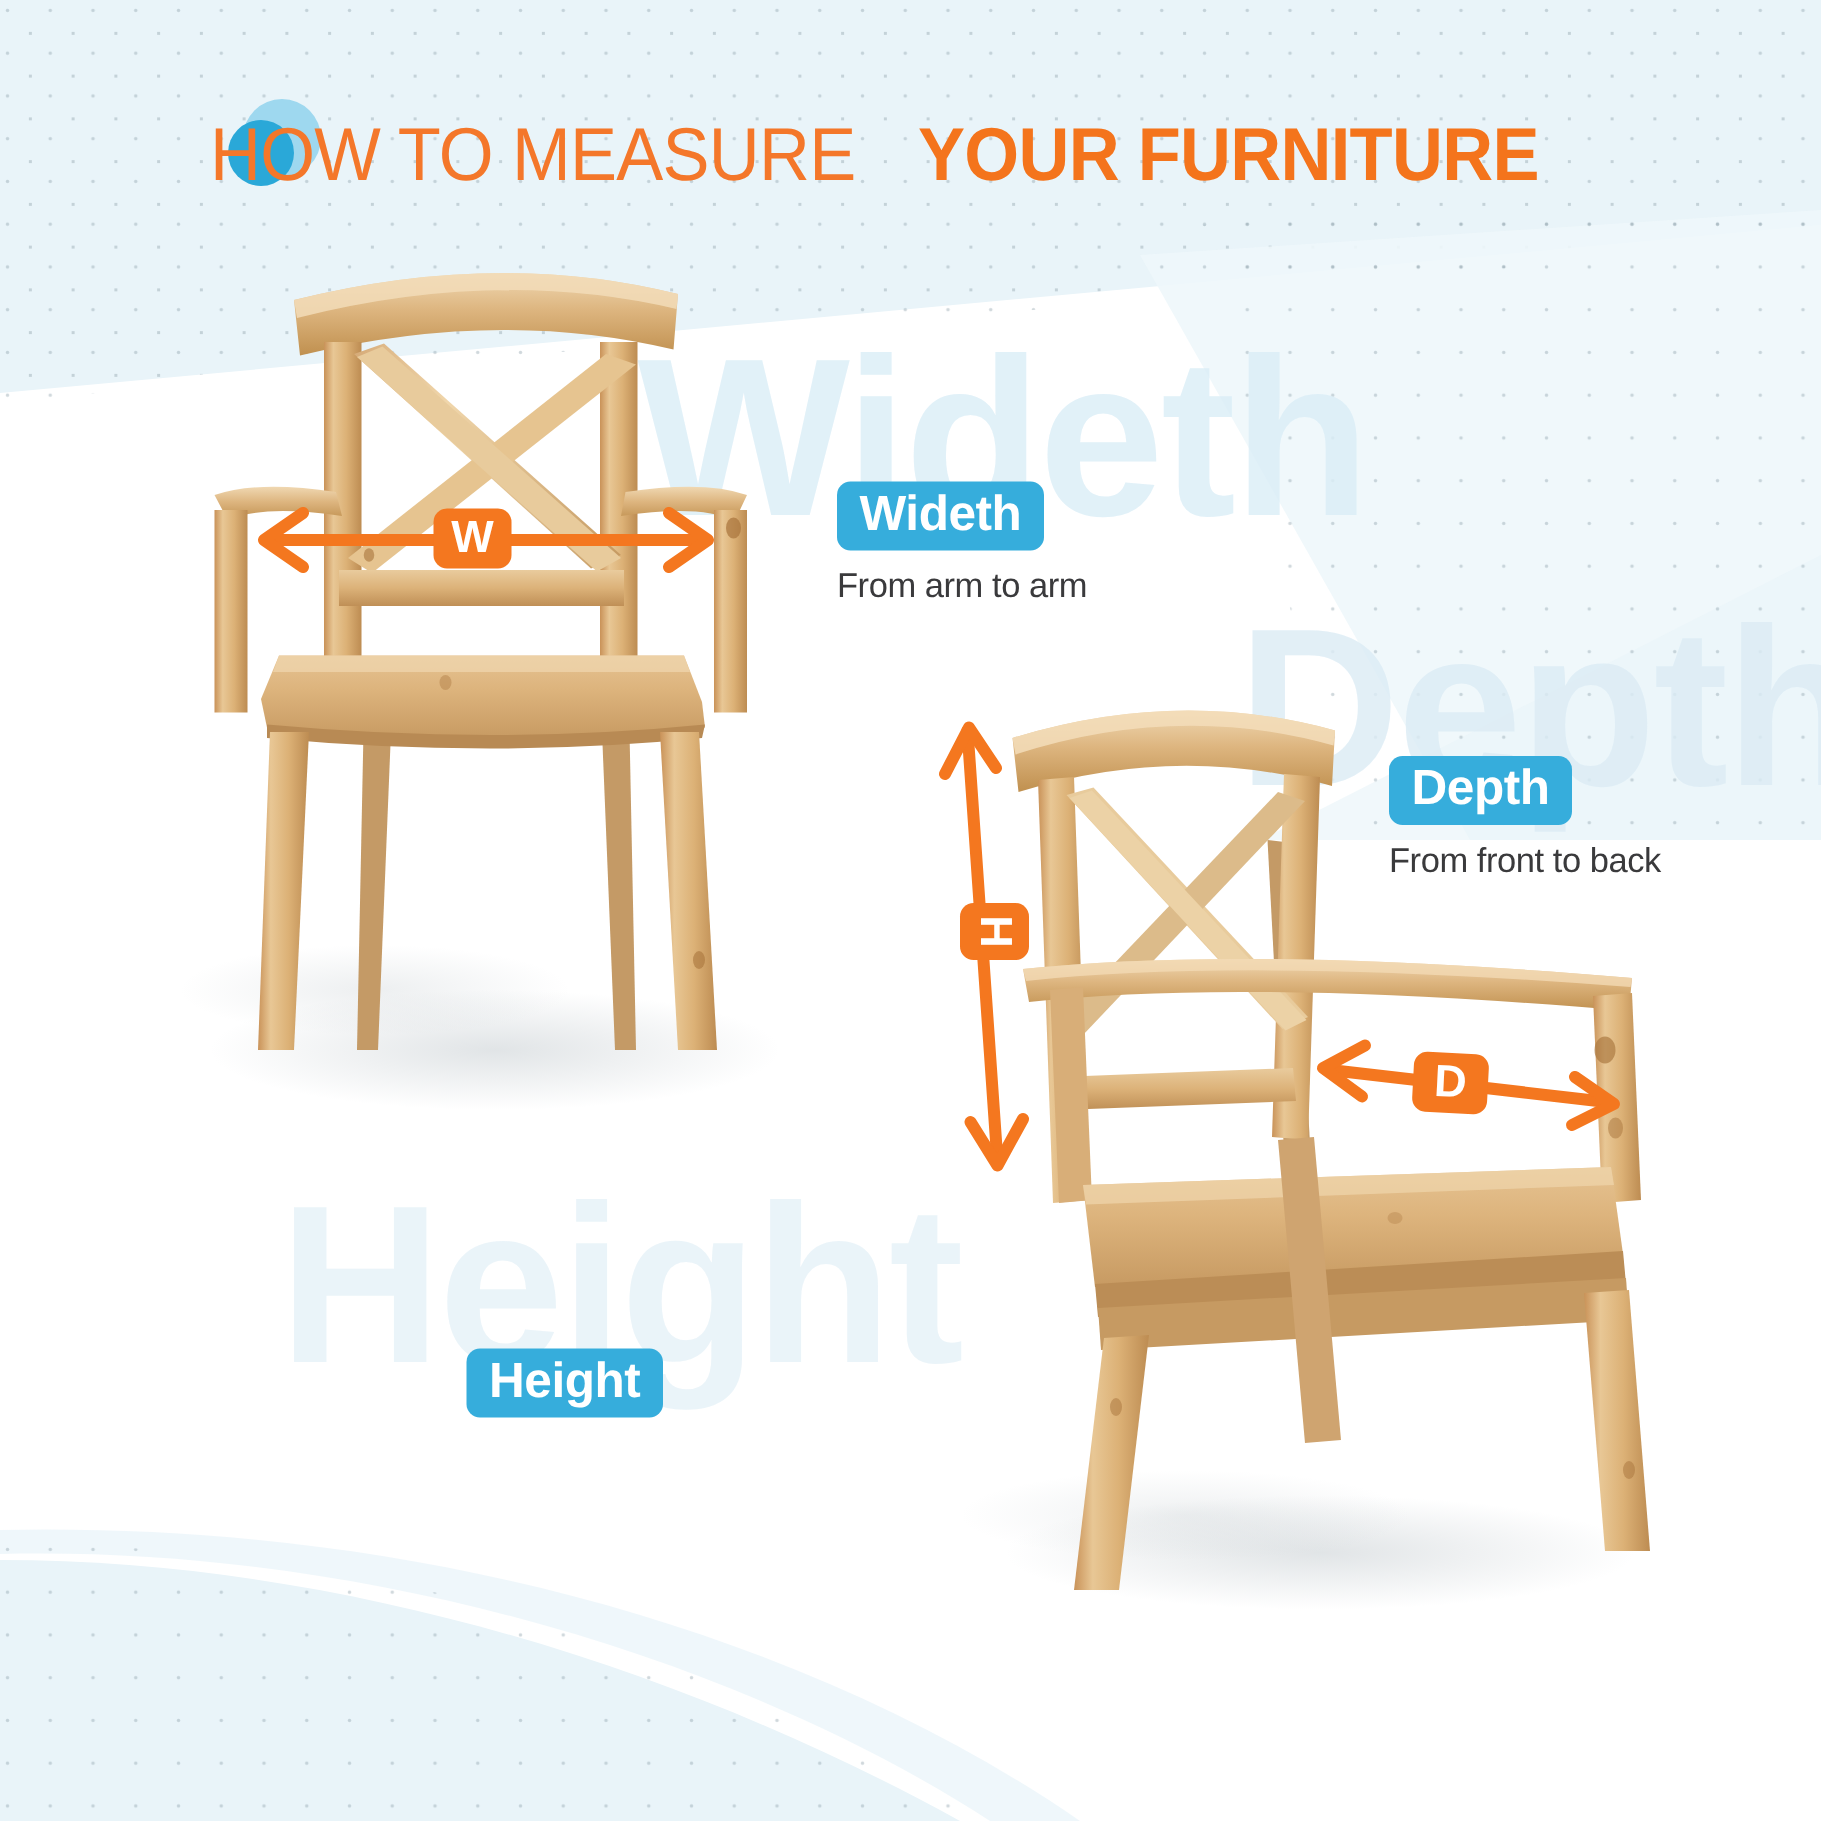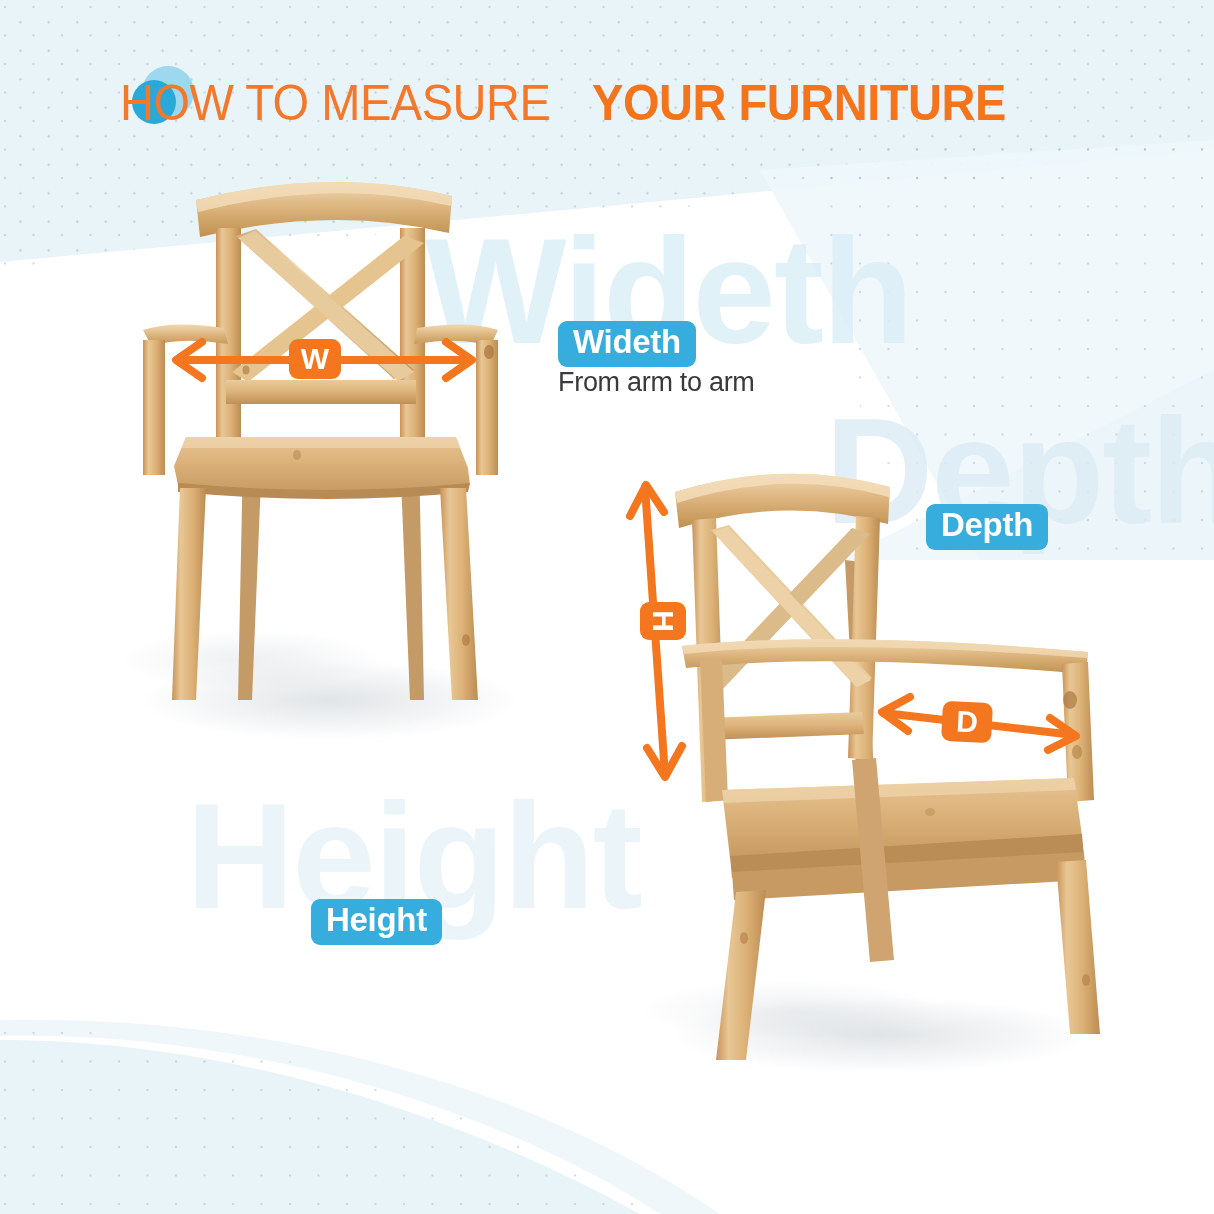--- a/index.html
+++ b/index.html
@@ -33,21 +33,21 @@
     left:425px;top:205px;font-size:150px;color:#dbeef7;opacity:.82;
   }
   .wm-depth{
     left:825px;top:385px;font-size:150px;color:#dcecf5;opacity:.80;
   }
   .wm-height{
     left:186px;top:770px;font-size:150px;color:#e3f0f7;opacity:.72;
   }
 
   
-  .title-wrap{position:absolute;left:120px;top:74px;height:58px;display:flex;align-items:center;}
+  .title-wrap{position:absolute;left:140px;top:74px;height:58px;display:flex;align-items:center;}
   .title-circles{position:absolute;left:8px;top:-10px;width:70px;height:70px;}
   .circ-lg{position:absolute;left:14px;top:2px;width:52px;height:52px;border-radius:50%;background:#9ed8ef;}
   .circ-sm{position:absolute;left:4px;top:16px;width:44px;height:44px;border-radius:50%;background:#2aa8d8;}
   .title-text{position:relative;z-index:3;display:flex;align-items:baseline;white-space:nowrap;}
   .t-light{
     font-size:50px;color:#F4772A;font-weight:400;
     letter-spacing:-.5px;
     transform:scaleX(.94);transform-origin:left center;
     font-family:"Liberation Sans Narrow","Liberation Sans",sans-serif;
   }
@@ -65,21 +65,22 @@
     color:#ffffff;
     font-weight:bold;
     font-size:33px;
     border-radius:9px;
     padding:4px 15px 7px 15px;
     letter-spacing:-.3px;
     line-height:1.05;
   }
   .caption{
     display:block;
-    font-size:27px;
+    margin-top:10px;
+    font-size:23px;
     color:#3a3a3c;
     letter-spacing:-.3px;
     white-space:nowrap;
   }
   .lbl-wideth{left:558px;top:321px;}
   .lbl-depth{left:926px;top:504px;}
   .lbl-height{left:311px;top:899px;}
 
   
   .mark{
@@ -313,19 +314,20 @@
     </div>
   </div>
 
   <div class="label-block lbl-wideth">
     <span class="badge">Wideth</span>
     <span class="caption">From arm to arm</span>
   </div>
 
   <div class="label-block lbl-depth">
     <span class="badge">Depth</span>
+    <span class="caption">From front to back</span>
   </div>
 
   <div class="label-block lbl-height">
     <span class="badge">Height</span>
   </div>
 
 </div>
 
 </body></html>

